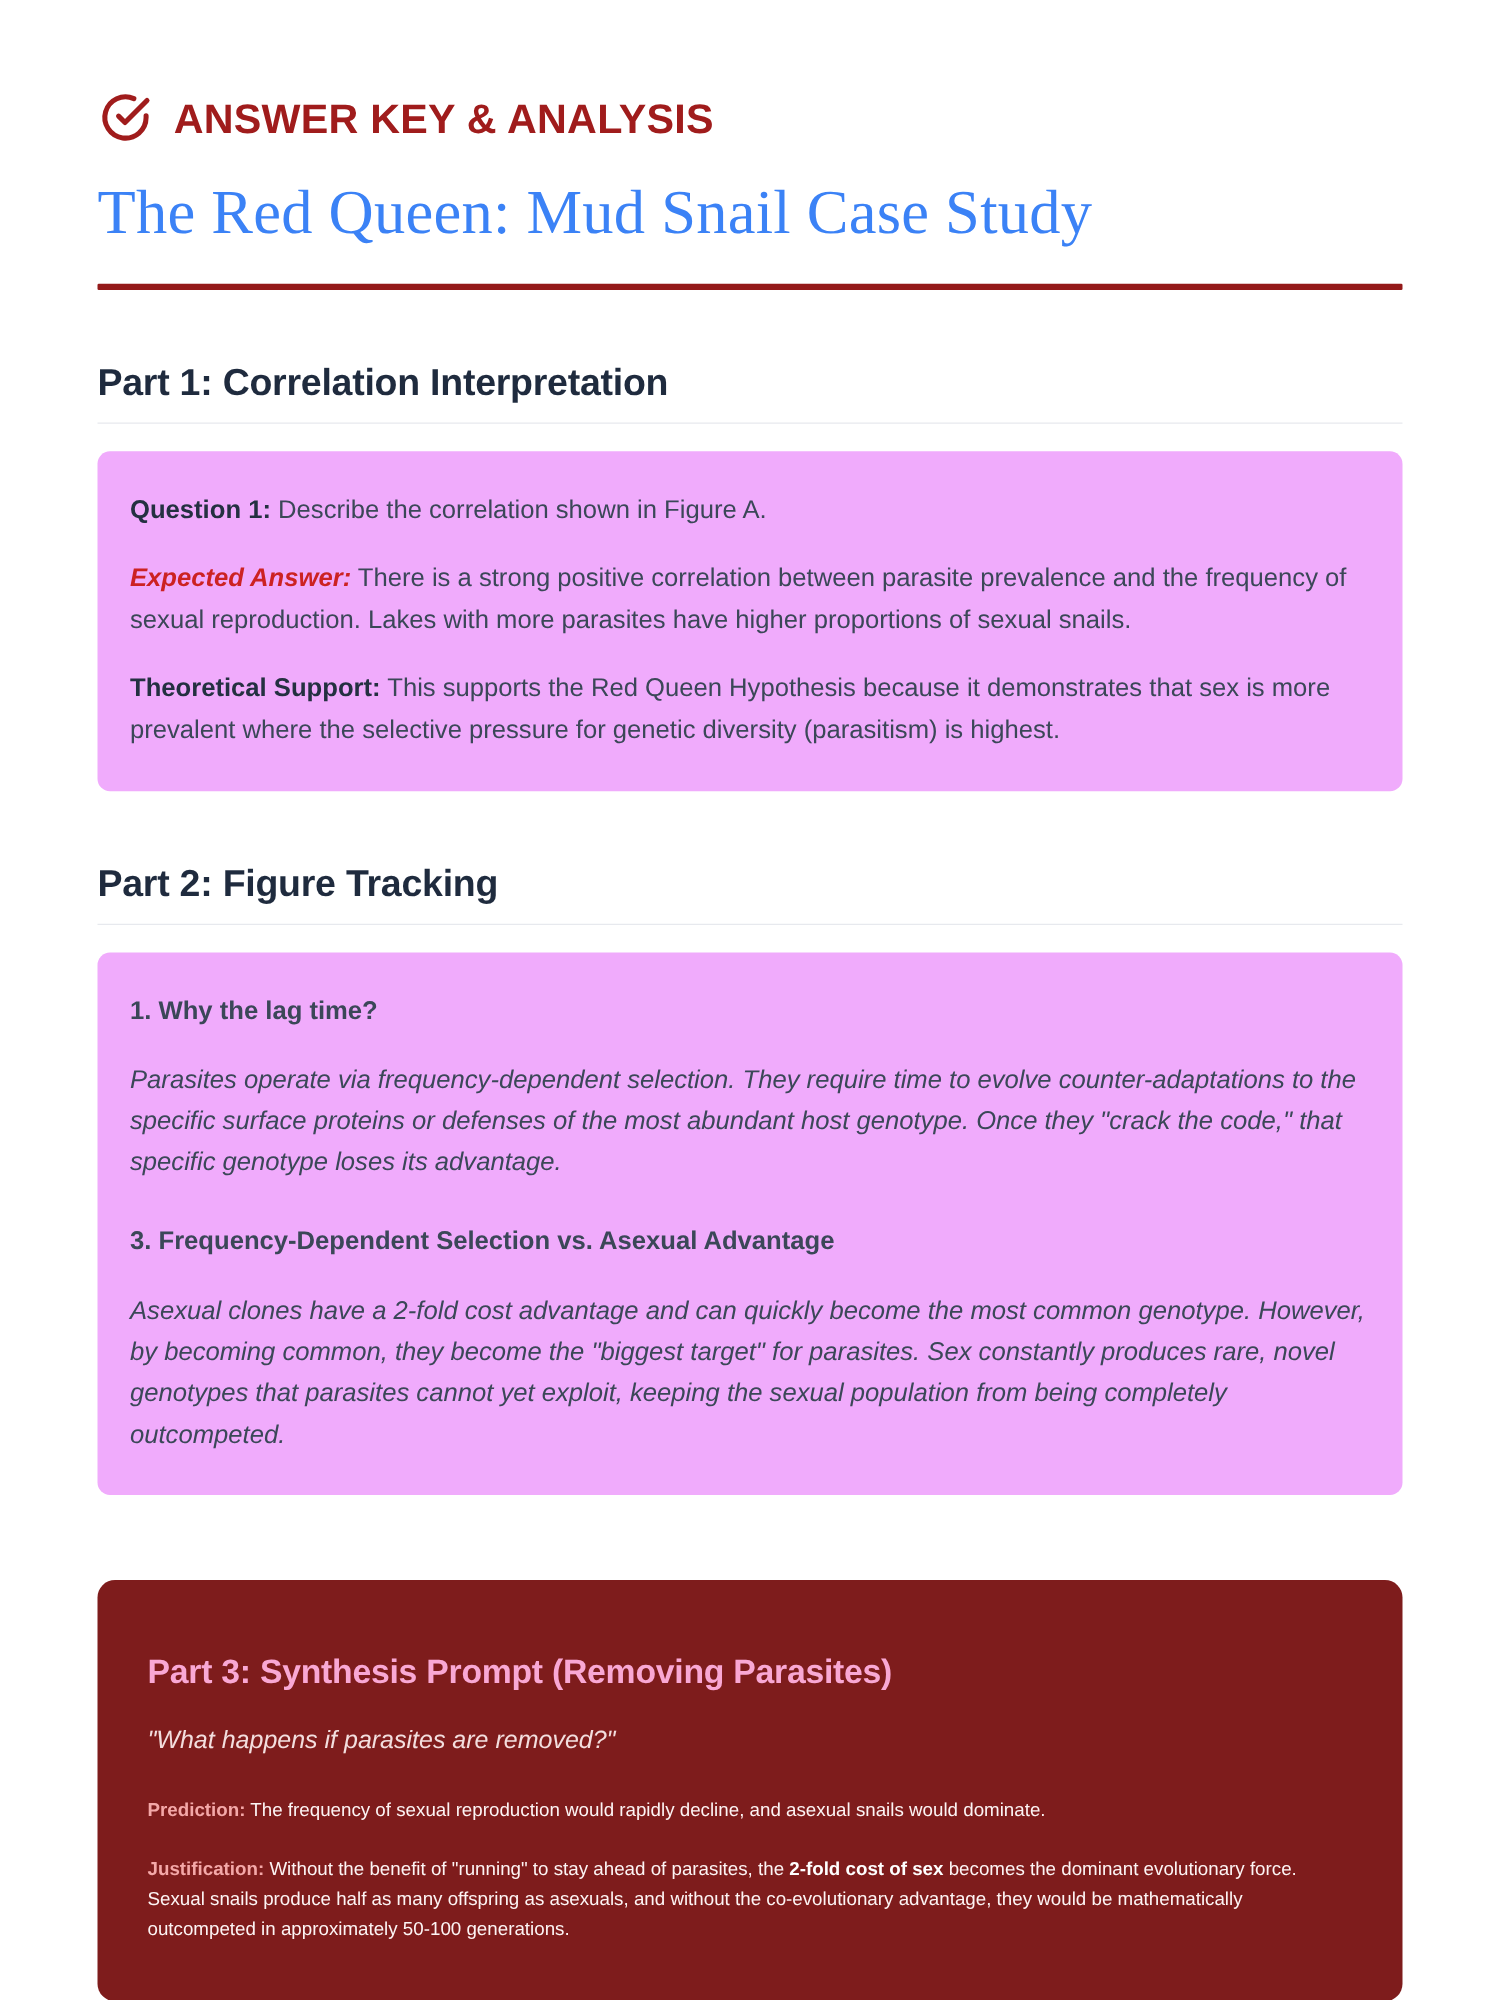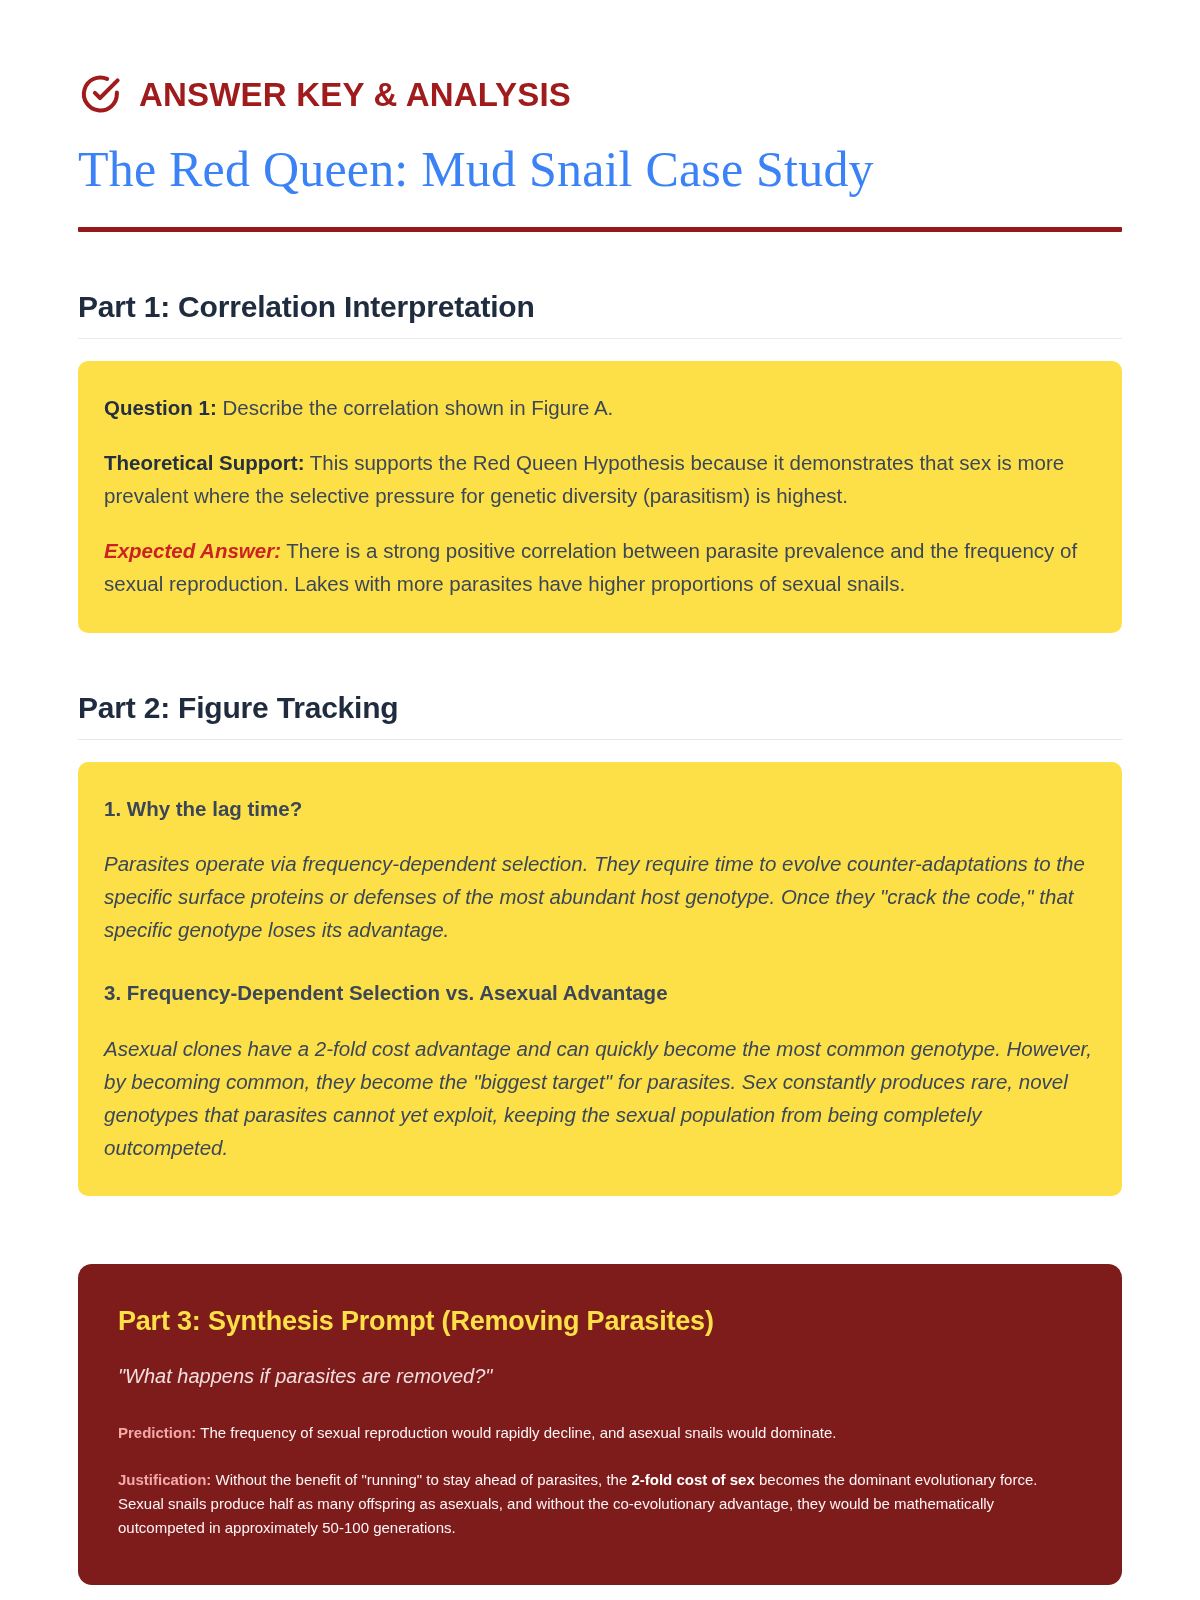--- a/index.html
+++ b/index.html
@@ -73,21 +73,21 @@
     margin: 0 0 14px 0;
     letter-spacing: -0.2px;
   }
   .section-rule {
     height: 1px;
     background: #e7e9ee;
     margin-bottom: 22px;
   }
 
   .card {
-    background: #fde047;
+    background: #f0abfc;
     border-radius: 10px;
     padding: 30px 26px 32px 26px;
   }
   .card p {
     margin: 0 0 22px 0;
     font-size: 20.5px;
     line-height: 1.62;
     color: #3b4758;
   }
   .card p:last-child { margin-bottom: 0; }
@@ -123,22 +123,22 @@
   .synthesis {
     margin-top: 68px;
     background: #7e1c1c;
     border-radius: 14px;
     padding: 42px 40px 44px 40px;
     color: #ffffff;
   }
   .synthesis-title {
     font-size: 27px;
     font-weight: bold;
-    color: #fde047;
-    margin: 0 0 24px 0;
+    color: #f9a8d4;
+    margin: 16px 0 24px 0;
     letter-spacing: -0.2px;
   }
   .synthesis-quote {
     font-size: 20px;
     font-style: italic;
     color: #f3dede;
     margin: 0 0 30px 0;
     line-height: 1.5;
   }
   .synthesis p.body {
@@ -176,24 +176,24 @@
 
   <div class="section">
     <h2 class="section-heading">Part 1: Correlation Interpretation</h2>
     <div class="section-rule"></div>
 
     <div class="card">
       <p>
         <span class="lbl-bold">Question 1:</span><span> Describe the correlation shown in Figure A.</span>
       </p>
       <p>
-        <span class="lbl-bold">Theoretical Support:</span><span> This supports the Red Queen Hypothesis because it demonstrates that sex is more prevalent where the selective pressure for genetic diversity (parasitism) is highest.</span>
+        <span class="lbl-expected">Expected Answer:</span><span> There is a strong positive correlation between parasite prevalence and the frequency of sexual reproduction. Lakes with more parasites have higher proportions of sexual snails.</span>
       </p>
       <p>
-        <span class="lbl-expected">Expected Answer:</span><span> There is a strong positive correlation between parasite prevalence and the frequency of sexual reproduction. Lakes with more parasites have higher proportions of sexual snails.</span>
+        <span class="lbl-bold">Theoretical Support:</span><span> This supports the Red Queen Hypothesis because it demonstrates that sex is more prevalent where the selective pressure for genetic diversity (parasitism) is highest.</span>
       </p>
     </div>
   </div>
 
   <div class="section">
     <h2 class="section-heading">Part 2: Figure Tracking</h2>
     <div class="section-rule"></div>
 
     <div class="card">
       <div class="qa-block">

